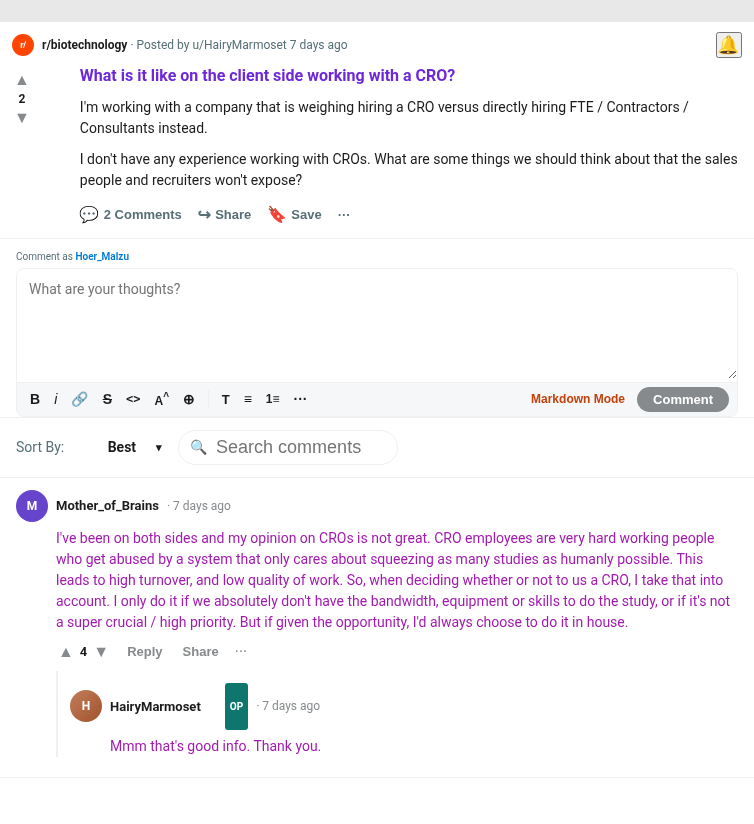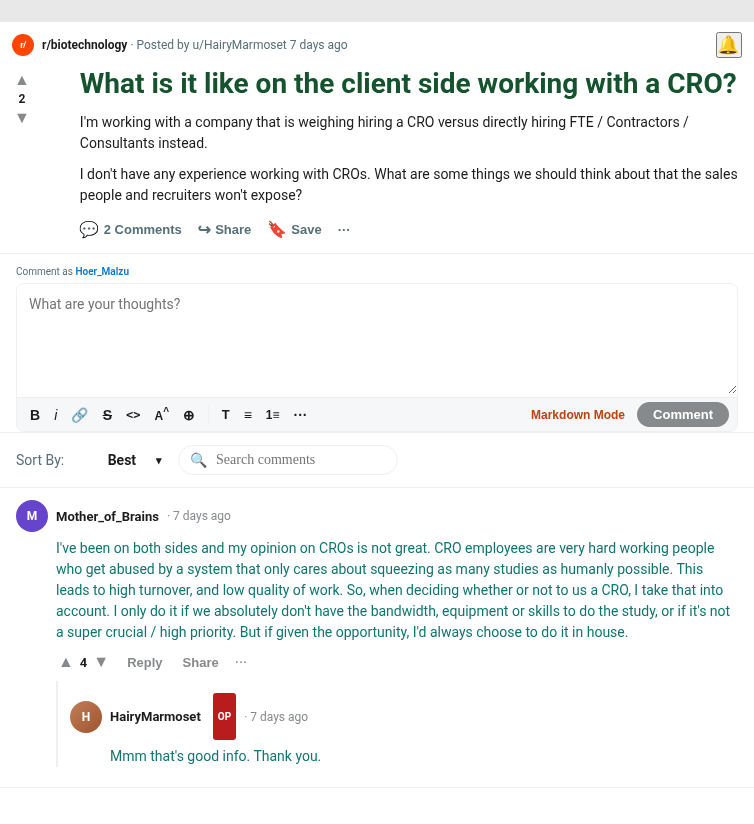--- a/index.html
+++ b/index.html
@@ -70,23 +70,23 @@
       line-height: 1;
       padding: 2px;
     }
     .vote-count {
       font-size: 12px;
       font-weight: 700;
       color: #1c1c1c;
       margin: 2px 0;
     }
     .post-title {
-      font-size: 28px;
-      font-weight: 700;
-      color: #14532d;
+      font-size: 16px;
+      font-weight: 700;
+      color: #6d28d9;
       margin-bottom: 10px;
       line-height: 1.3;
       display: block;
       margin-left: 38px;
     }
     .post-body {
       font-size: 14px;
       color: #1c1c1c;
       line-height: 1.5;
       margin-left: 38px;
@@ -229,25 +229,24 @@
       max-width: 220px;
       background: #fff;
     }
     .search-icon-char {
       color: #878a8c;
       font-size: 14px;
     }
     .search-comments-input {
       border: none;
       outline: none;
-      font-size: 14px;
+      font-size: 18px;
       color: #878a8c;
       width: 100%;
       background: transparent;
-      font-family: Liberation Serif, serif;
     }
     .comments-section {
       padding: 0;
     }
     .comment-item {
       padding: 12px 16px;
       border-bottom: 1px solid #f0f0f0;
     }
     .comment-header {
       display: flex;
@@ -272,36 +271,36 @@
     }
     .comment-avatar.hairym {
       background: linear-gradient(135deg, #8b4513, #d2691e);
     }
     .comment-author {
       font-size: 13px;
       font-weight: 700;
       color: #1c1c1c;
     }
     .op-badge {
-      background: #b91c1c;
+      background: #0f766e;
       color: #fff;
       font-size: 10px;
       font-weight: 700;
       padding: 18px 5px;
       border-radius: 3px;
-      margin-left: 4px;
+      margin-left: 16px;
     }
     .comment-time {
       font-size: 12px;
       color: #878a8c;
     }
     .comment-body {
       font-size: 14px;
       line-height: 1.5;
-      color: #0f766e;
+      color: #a21caf;
       margin-left: 40px;
       margin-bottom: 8px;
     }
     .comment-actions {
       display: flex;
       align-items: center;
       gap: 12px;
       margin-left: 40px;
     }
     .comment-vote-group {

